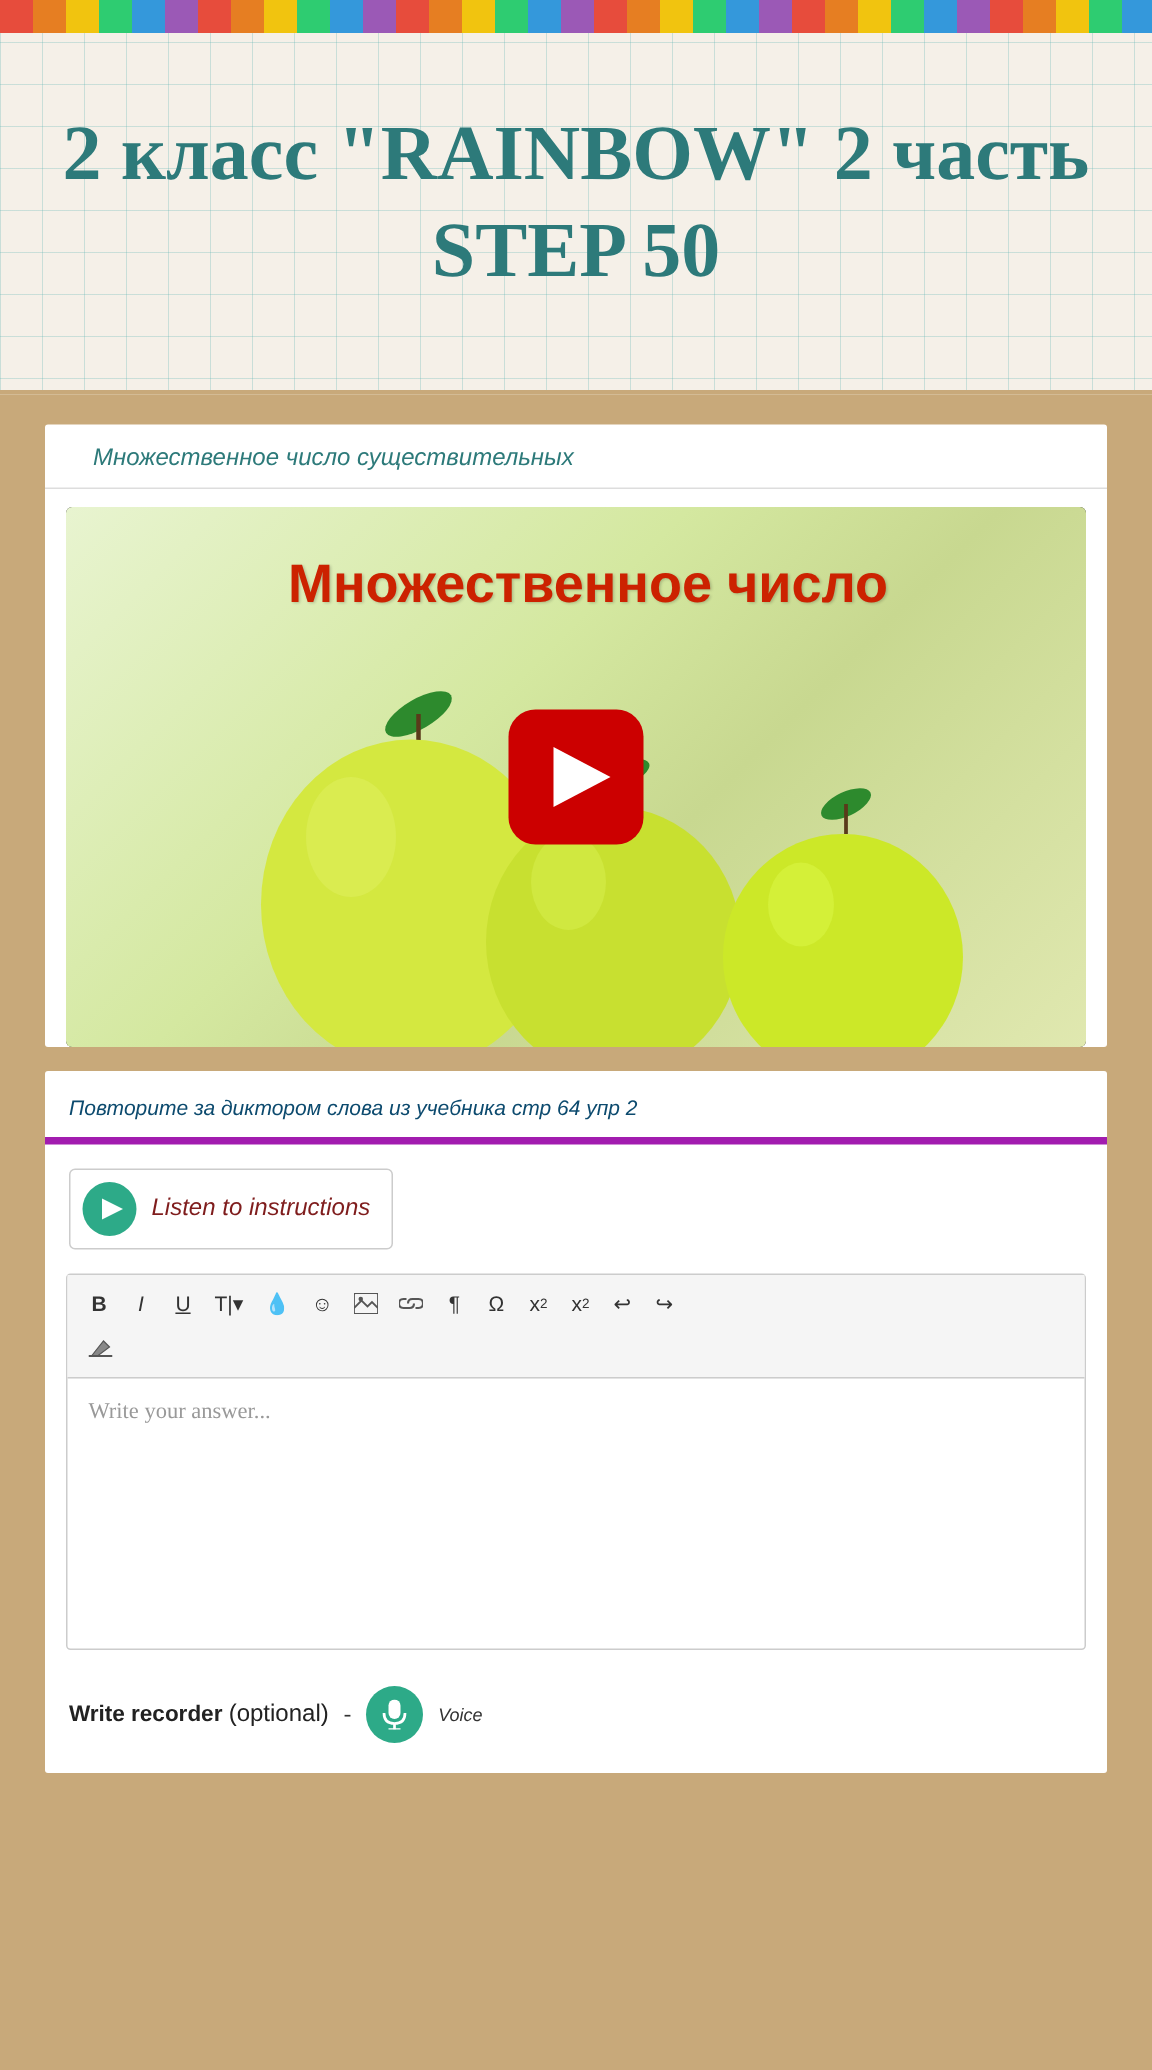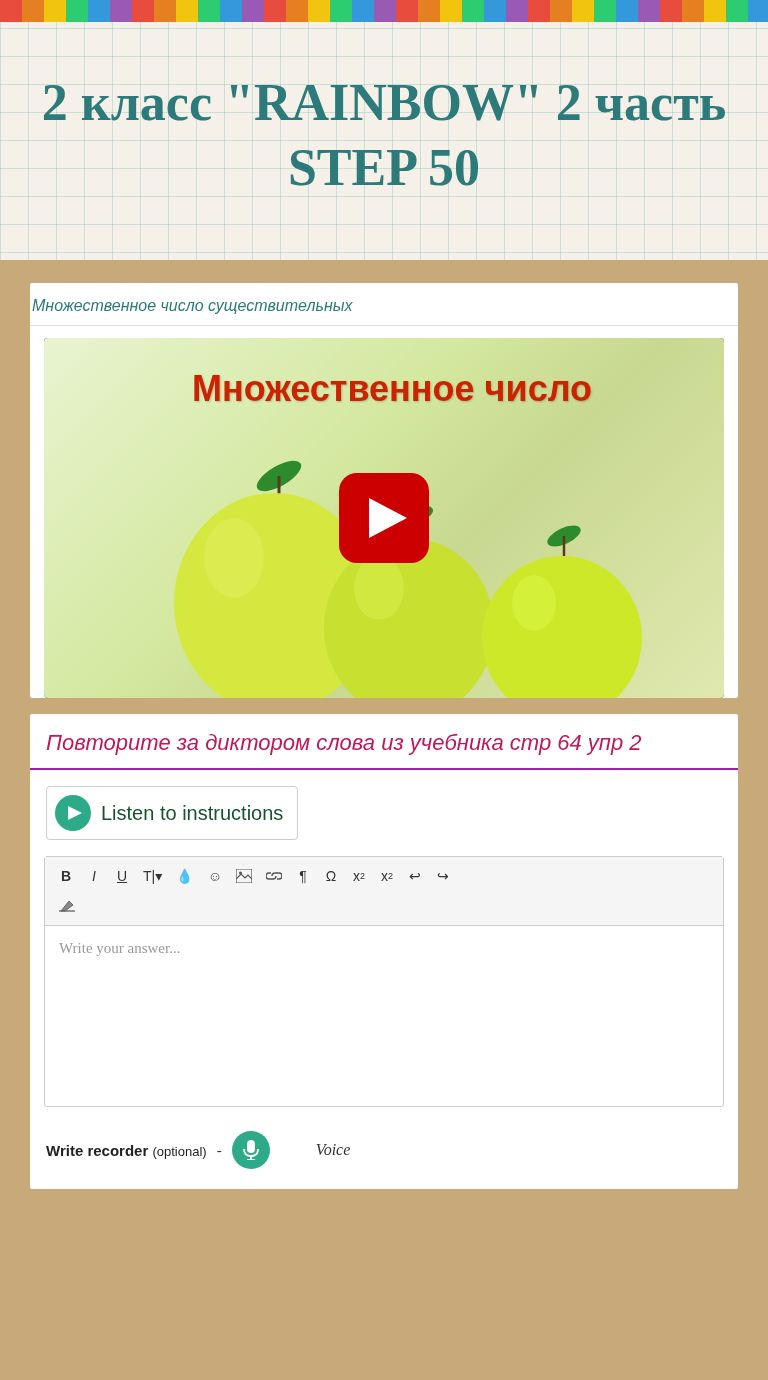--- a/index.html
+++ b/index.html
@@ -61,21 +61,21 @@
     .content-card {
       background: #fff;
       border-radius: 2px;
       margin-bottom: 0;
     }
 
     .section-label {
       color: #2d7a7a;
       font-size: 16px;
       font-style: italic;
-      padding: 14px 16px 10px 2px;
+      padding: 14px 16px 10px 32px;
       border-bottom: 1px solid #ddd;
       font-family: Arial, sans-serif;
     }
 
     
     .video-container {
       margin: 12px 14px 14px 14px;
       position: relative;
       background: #1a1a1a;
       border-radius: 4px;
@@ -143,25 +143,25 @@
 
     
     .section2-card {
       background: #fff;
       margin-top: 16px;
       border-radius: 2px;
       padding-bottom: 10px;
     }
 
     .section2-label {
-      color: #be185d;
-      font-size: 22px;
+      color: #0c4a6e;
+      font-size: 14px;
       font-style: italic;
       padding: 16px 16px 12px 16px;
-      border-bottom: 2px solid #a21caf;
+      border-bottom: 5px solid #a21caf;
       font-family: Arial, sans-serif;
     }
 
     
     .listen-btn-row {
       padding: 16px 16px 8px 16px;
     }
 
     .listen-btn {
       display: inline-flex;
@@ -188,23 +188,24 @@
     .listen-play-triangle {
       width: 0;
       height: 0;
       border-style: solid;
       border-width: 7px 0 7px 14px;
       border-color: transparent transparent transparent #ffffff;
       margin-left: 3px;
     }
 
     .listen-label {
-      font-size: 20px;
-      color: #14532d;
-      font-family: Arial, sans-serif;
+      font-size: 16px;
+      color: #7f1d1d;
+      font-family: Arial, sans-serif;
+      font-style: italic;
     }
 
     
     .editor-container {
       margin: 8px 14px 14px 14px;
       border: 1px solid #ccc;
       border-radius: 3px;
     }
 
     .editor-toolbar {
@@ -271,25 +272,24 @@
       background: #2daa88;
       border-radius: 50%;
       display: flex;
       align-items: center;
       justify-content: center;
       cursor: pointer;
       border: none;
     }
 
     .voice-label {
-      font-size: 16px;
+      font-size: 12px;
       color: #333;
       font-style: italic;
-      font-family: Liberation Serif, serif;
-      margin-left: 36px;
+      font-family: Liberation Sans, sans-serif;
     }
 
     sub {
       font-size: 9px;
     }
     sup {
       font-size: 9px;
     }
   </style>
 </head>
@@ -384,21 +384,21 @@
           <svg width="16" height="14" viewBox="0 0 16 14">
               <path d="M2 12 L10 2 L14 6 L6 12 Z" fill="#888" stroke="#555" stroke-width="0.8"></path>
               <line x1="0" y1="12" x2="16" y2="12" stroke="#555" stroke-width="1.2"></line>
             </svg>
         </button>
       </div>
       <div class="editor-body" contenteditable="true" style="">Write your answer...</div>
     </div>
 
     <div class="answer-recorder-row">
-      <span class="recorder-label-bold"><strong>Write recorder</strong> <span style="font-weight:normal;font-size:13px;">(optional)</span></span>
+      <span class="recorder-label-bold"><strong>Write recorder</strong> <span style="font-weight:normal;font-size:16px;">(optional)</span></span>
       <span class="recorder-dash">-</span>
       <button class="voice-icon-btn">
         <svg width="18" height="20" viewBox="0 0 18 20">
           <rect x="5" y="0" width="8" height="13" rx="4" fill="white"></rect>
           <path d="M2 9 Q2 16 9 16 Q16 16 16 9" fill="none" stroke="white" stroke-width="1.8"></path>
           <line x1="9" y1="16" x2="9" y2="20" stroke="white" stroke-width="1.8"></line>
           <line x1="5" y1="20" x2="13" y2="20" stroke="white" stroke-width="1.8"></line>
         </svg>
       </button>
       <span class="voice-label">Voice</span>

